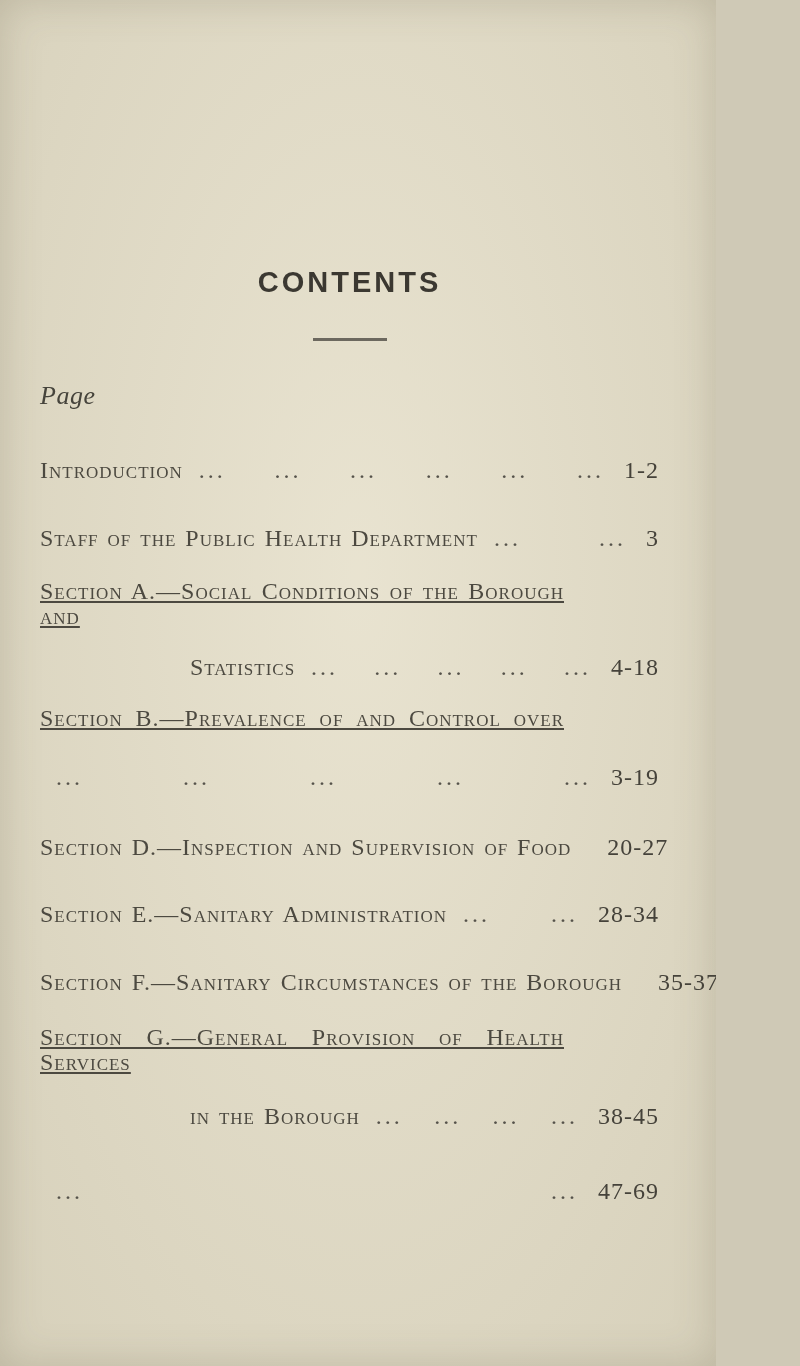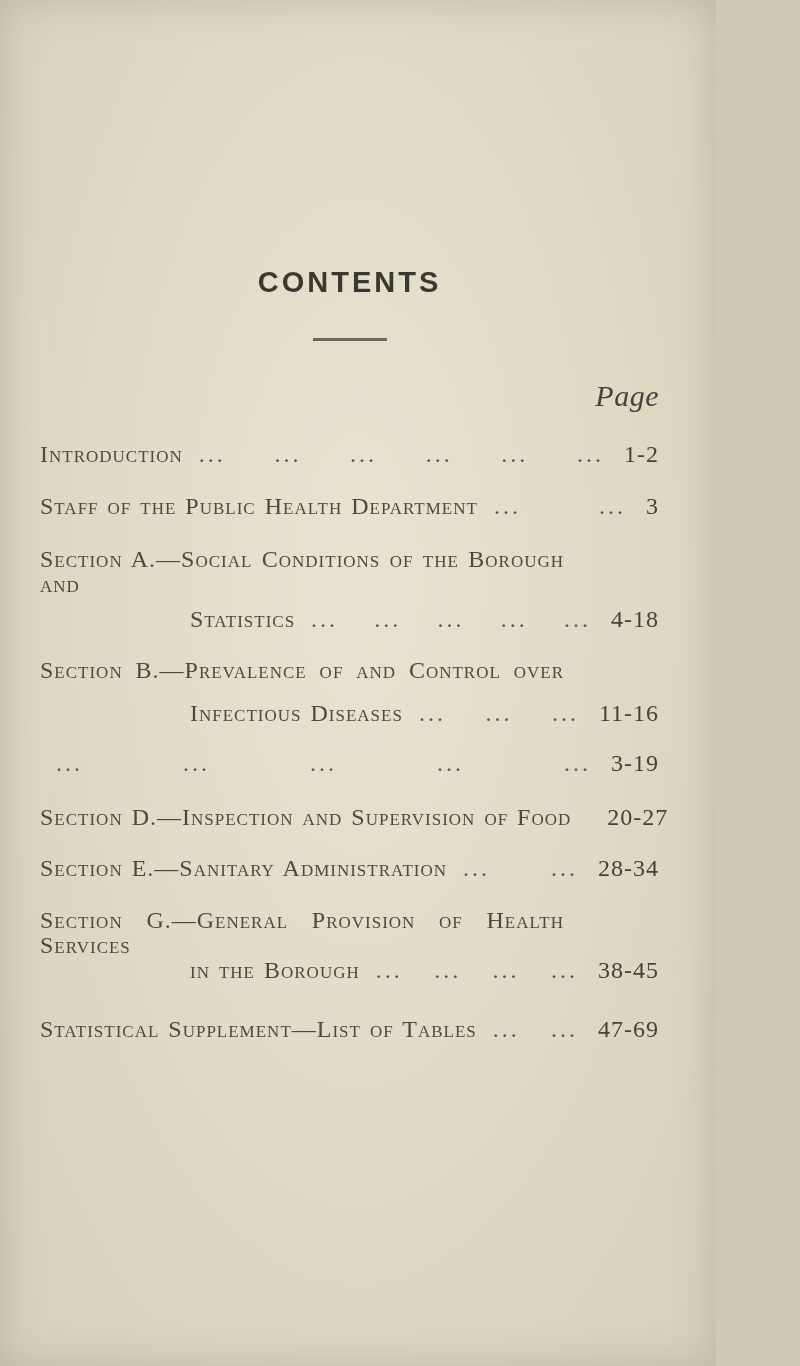--- a/index.html
+++ b/index.html
@@ -36,23 +36,23 @@
     color:var(--title_ink);
   }
   .rule{
     width:74px;height:3px;
     background:#57544b;
     margin:40px auto 0;
     opacity:0.85;
   }
   .page-label{
     margin-top:40px;
-    text-align:right;
+    text-align:left;
     font-style:italic;
-    font-size:30px;
+    font-size:26px;
     line-height:30px;
     letter-spacing:0.5px;
     color:#46443c;
   }
   .toc{
     margin-top:31px;
   }
   .toc-row{
     display:flex;
     align-items:flex-end;
@@ -64,38 +64,40 @@
     letter-spacing:1px;
     word-spacing:2px;
     white-space:nowrap;
   }
   .toc-row.first .t{
     flex:1;
     white-space:normal;
     text-align:justify;
     text-align-last:justify;
     padding-right:95px;
+    text-decoration:underline;
   }
   .toc-row.indent{
     padding-left:150px;
   }
   .leaders{
     flex:1;
     min-width:0;
     text-align:justify;
     text-align-last:justify;
     margin:0 20px 0 16px;
     letter-spacing:3px;
     color:var(--dot_ink);
     overflow:hidden;
   }
   .pg{
     white-space:nowrap;
     letter-spacing:1px;
     color:#45423a;
+    margin-top:16px;
   }
 </style>
 </head>
 <body>
 
 <div class="sheet">
 
   <div class="title">CONTENTS</div>
 
   <div class="rule"></div>
@@ -121,53 +123,52 @@
     </div>
     <div class="toc-row indent" style="margin-bottom:26px">
       <span class="t">Statistics</span>
       <span class="leaders">... ... ... ... ...</span>
       <span class="pg">4-18</span>
     </div>
 
     <div class="toc-row first" style="margin-bottom:18px">
       <span class="t">Section B.—Prevalence of and Control over</span>
     </div>
-    <div class="toc-row indent" style="margin-bottom:25px">
-      <span class="t">Infectious Diseases</span>
-      <span class="leaders">... ... ...</span>
-      <span class="pg">11-16</span>
-    </div>
 
     <div class="toc-row" style="margin-bottom:29px">
       <span class="leaders">... ... ... ... ...</span>
       <span class="pg">3-19</span>
     </div>
 
     <div class="toc-row" style="margin-bottom:26px">
       <span class="t">Section D.—Inspection and Supervision of Food</span>
       <span class="leaders">...</span>
       <span class="pg">20-27</span>
     </div>
 
     <div class="toc-row" style="margin-bottom:27px">
       <span class="t">Section E.—Sanitary Administration</span>
       <span class="leaders">... ...</span>
       <span class="pg">28-34</span>
     </div>
 
+    <div class="toc-row" style="margin-bottom:30px">
+      <span class="t">Section F.—Sanitary Circumstances of the Borough</span>
+      <span class="leaders"></span>
+      <span class="pg">35-37</span>
+    </div>
 
-    <div class="toc-row first" style="margin-bottom:0">
+    <div class="toc-row first" style="margin-bottom:13px">
       <span class="t">Section G.—General Provision of Health Services</span>
     </div>
     <div class="toc-row indent" style="margin-bottom:34px">
       <span class="t">in the Borough</span>
       <span class="leaders">... ... ... ...</span>
       <span class="pg">38-45</span>
     </div>
 
     <div class="toc-row" style="margin-bottom:0">
-      <span class="t">Statistical Supplement—List of Tables</span>
       <span class="leaders">... ...</span>
       <span class="pg">47-69</span>
     </div>
 
   </div>
 </div>
 
 </body></html>

